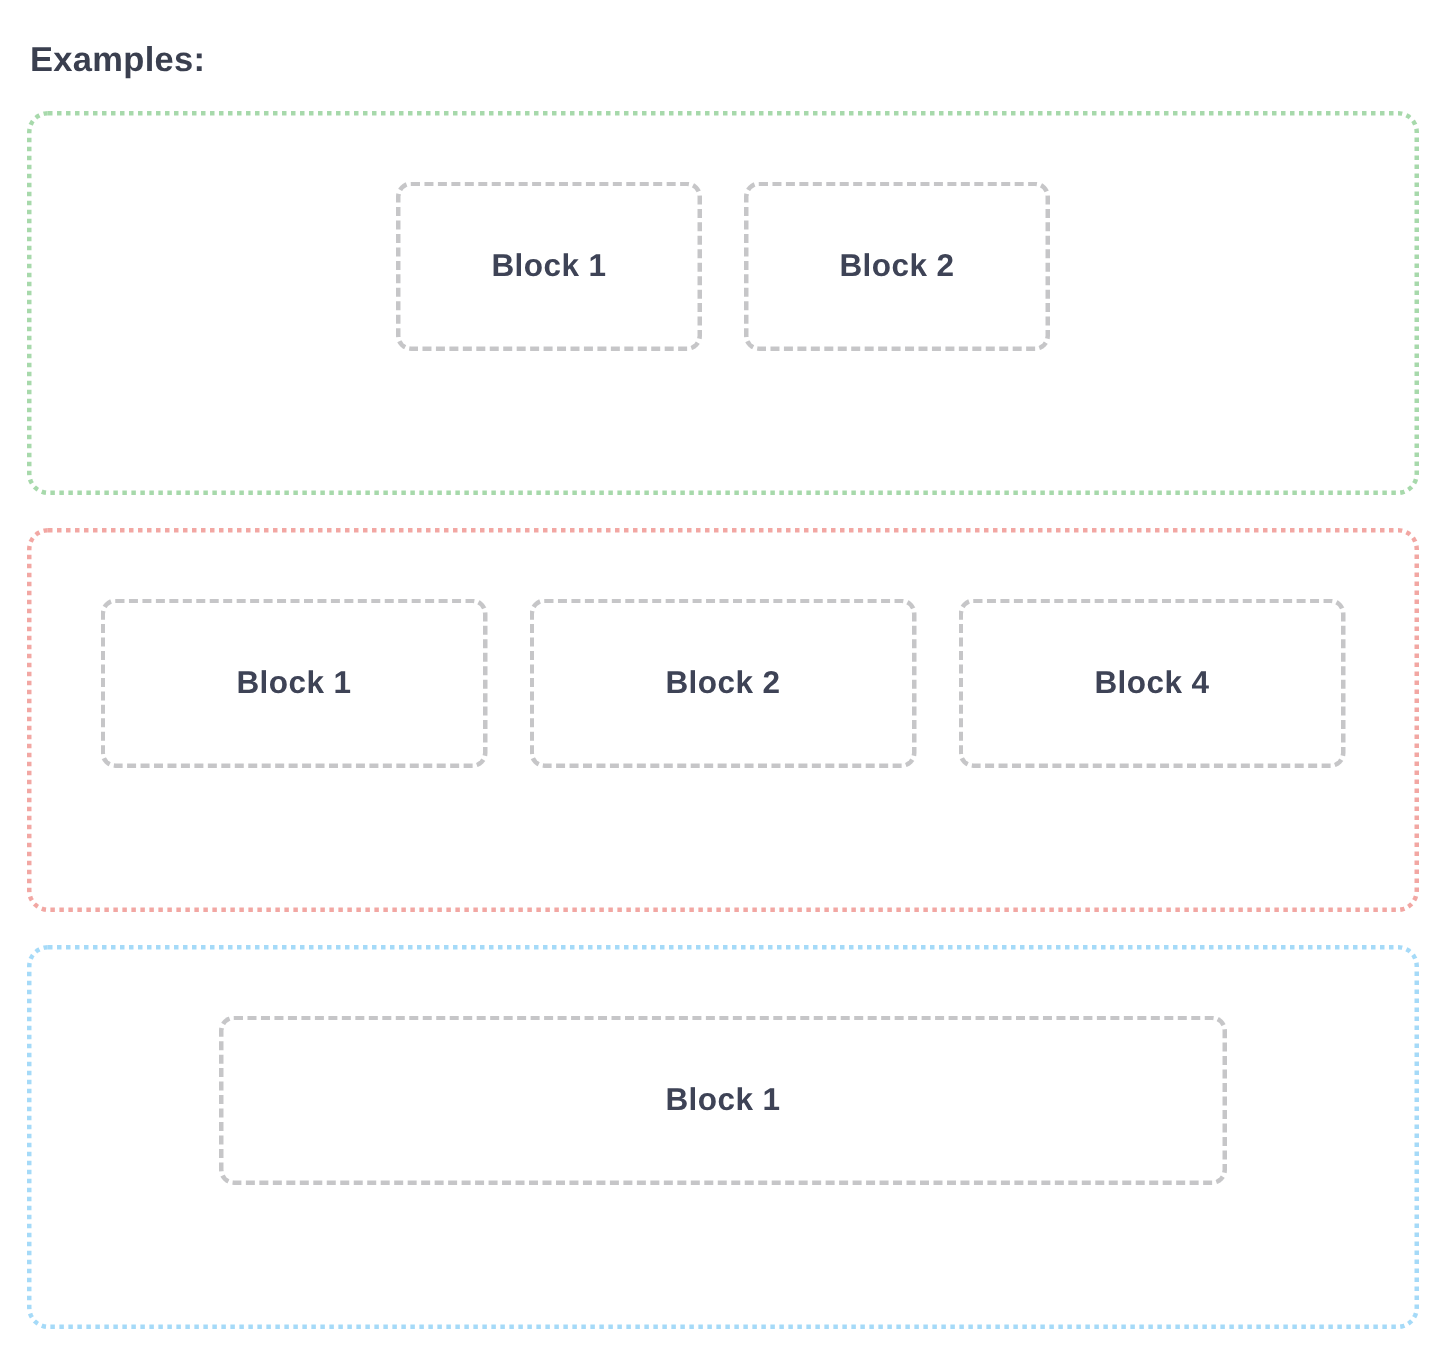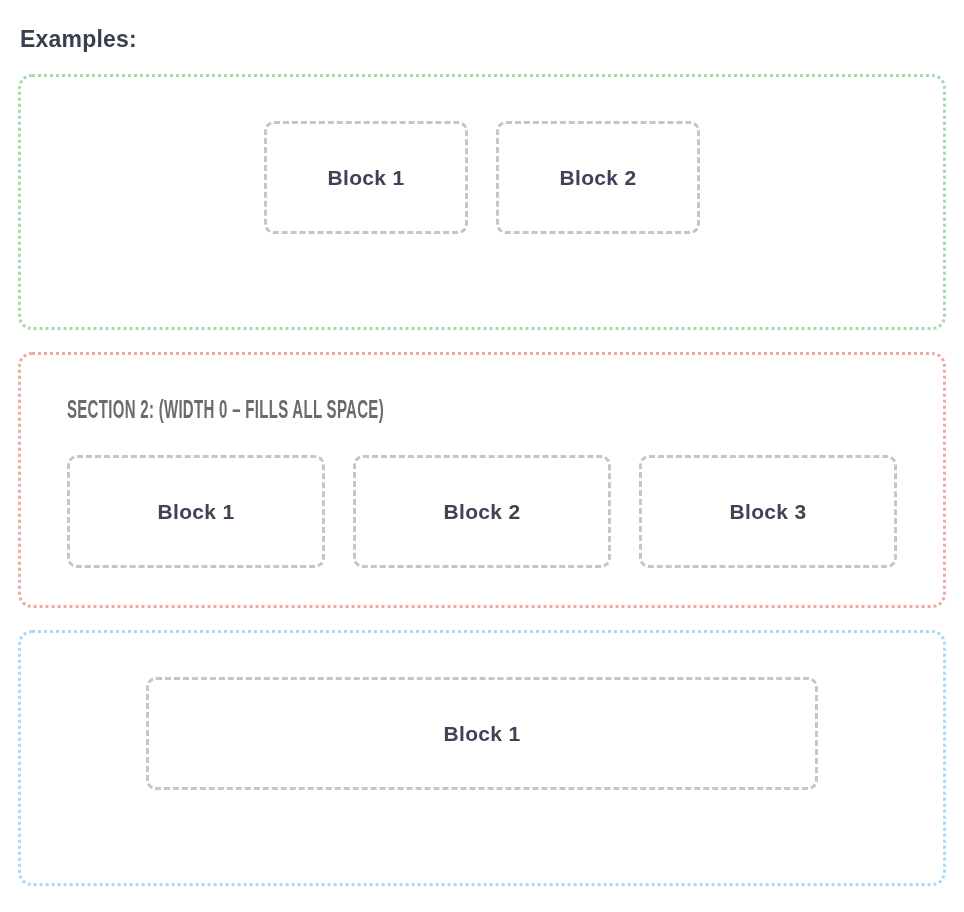--- a/index.html
+++ b/index.html
@@ -105,32 +105,29 @@
         </div>
         <div class="block">
           <span class="block-label">Block 2</span>
         </div>
       </div>
     </div>
   </section>
 
   <section class="section section-2">
     <div class="inner wfill">
-      <div class="section-title">
-        <span class="condense">SECTION 2: (WIDTH 0 – FILLS ALL SPACE)</span>
-      </div>
       <div class="blocks">
         <div class="block">
           <span class="block-label">Block 1</span>
         </div>
         <div class="block">
           <span class="block-label">Block 2</span>
         </div>
         <div class="block">
-          <span class="block-label">Block 3</span>
+          <span class="block-label">Block 4</span>
         </div>
       </div>
     </div>
   </section>
 
   <section class="section section-3">
     <div class="inner w800">
       <div class="blocks">
         <div class="block">
           <span class="block-label">Block 1</span>

